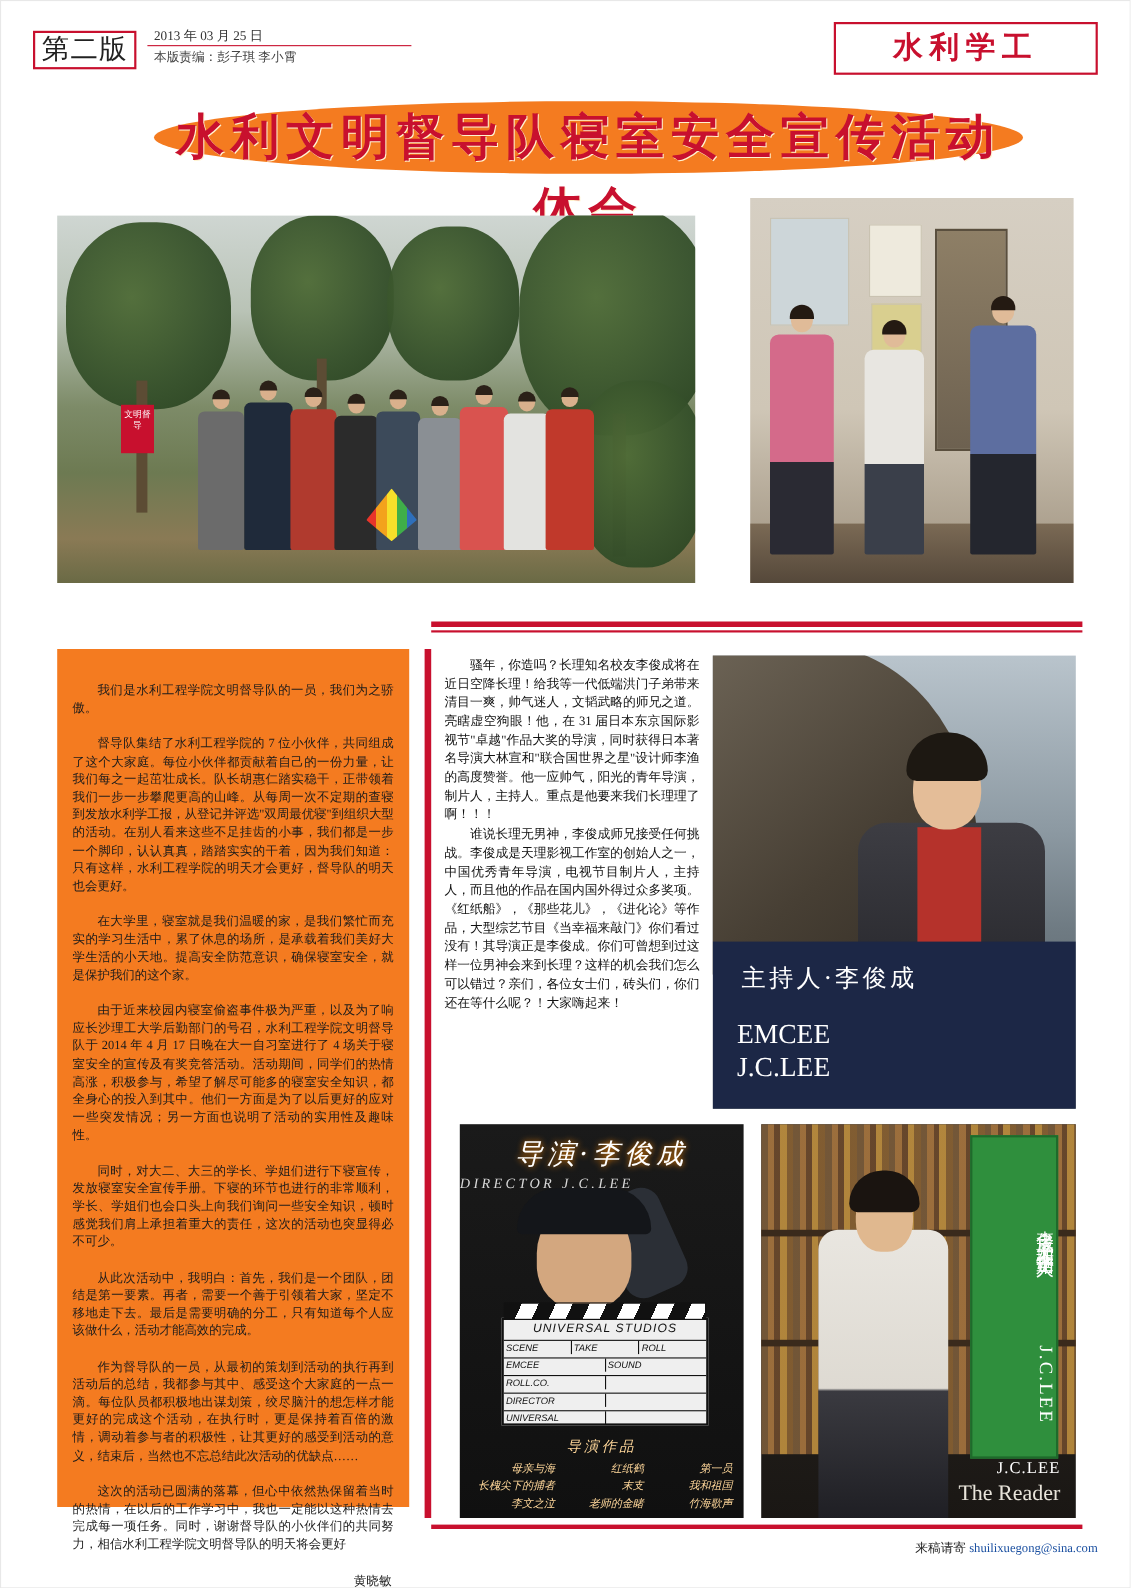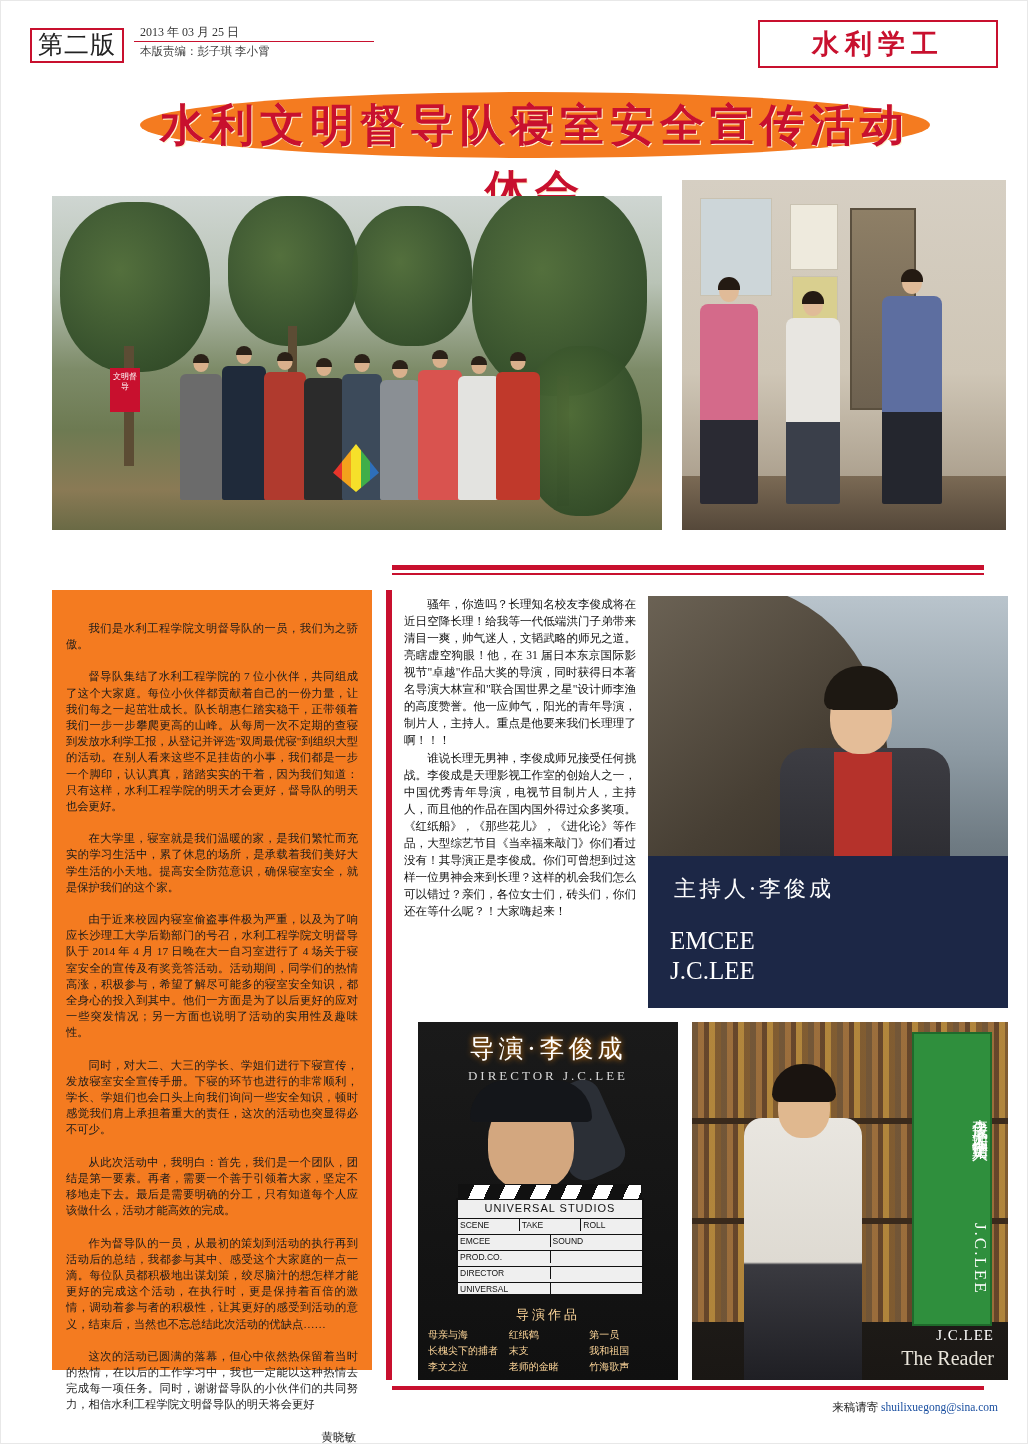--- a/index.html
+++ b/index.html
@@ -99,21 +99,20 @@
     color: #c8102e;
     font-weight: bold;
     font-family: "DejaVu Serif", serif;
     text-shadow: 1px 1px 0 #fff3d0;
   }
 
   
   .photo {
     position: absolute;
     overflow: hidden;
-    padding-left: 30px;
   }
 
   
   #photo-group {
     left: 52px; top: 196px; width: 580px; height: 334px;
     background:
       linear-gradient(180deg,#cfd6d2 0%, #b9c3b6 26%, #7d8b68 52%, #6d7a52 70%, #8a7a55 88%, #6a6a45 100%);
   }
   #photo-group .tree {
     position: absolute;
@@ -294,34 +293,35 @@
     font-family: "DejaVu Serif", serif;
   }
   #photo-emcee .en-name {
     position: absolute; left: 22px; bottom: 22px;
     font-size: 25px; color: #ffffff; line-height: 30px;
     font-family: "Liberation Serif", serif;
   }
 
   #photo-director {
     position: absolute;
-    left: 418px; top: 1022px; width: 230px; height: 358px;
+    left: 418px; top: 1022px; width: 258px; height: 358px;
     background: linear-gradient(180deg,#1a1a1a 0%, #101010 100%);
     overflow: hidden;
     color: #fff;
+    font-style: italic;
   }
   #photo-director .title-cn {
     position: absolute; top: 10px; left: 0; width: 100%;
     text-align: center; font-size: 25px; letter-spacing: 4px;
     color: #ffffff; font-family: "DejaVu Serif", serif;
     text-shadow: 0 0 6px #ff8a00;
   }
   #photo-director .title-en {
     position: absolute; top: 46px; left: 0; width: 100%;
-    text-align: center; font-size: 13px; letter-spacing: 3px;
+    font-size: 13px; letter-spacing: 3px;
     color: #d8d8d8;
   }
   #photo-director .face {
     position: absolute; left: 70px; top: 74px; width: 86px; height: 94px;
     background: #d3a77f; border-radius: 46% 46% 42% 42%;
   }
   #photo-director .hat {
     position: absolute; left: 52px; top: 58px; width: 122px; height: 42px;
     background: #14161a; border-radius: 60px 60px 8px 8px;
   }
@@ -355,21 +355,21 @@
   }
   #photo-director .clapper .row div:last-child { border-right: none; }
   #photo-director .works-title {
     position: absolute; left: 0; top: 284px; width: 100%;
     text-align: center; font-size: 13px; color: #ffd79a; letter-spacing: 3px;
   }
   #photo-director .works {
     position: absolute; left: 10px; top: 306px; width: 238px;
     display: grid; grid-template-columns: repeat(3,1fr);
     gap: 2px 4px;
-    font-size: 10px; color: #ffd79a; text-align: left;
+    font-size: 10px; color: #ffd79a; text-align: right;
   }
 
   #photo-reader {
     position: absolute;
     left: 692px; top: 1022px; width: 286px; height: 358px;
     background: linear-gradient(180deg,#2e2a26 0%, #1a1714 100%);
     overflow: hidden; color: #fff;
   }
   #photo-reader .shelf {
     position: absolute; left: 0; top: 0; width: 100%; height: 300px;
@@ -583,21 +583,21 @@
       <div class="row" style="top:18px;">
         <div>SCENE</div>
         <div>TAKE</div>
         <div>ROLL</div>
       </div>
       <div class="row" style="top:34px;">
         <div>EMCEE</div>
         <div>SOUND</div>
       </div>
       <div class="row" style="top:50px;">
-        <div>PROD.CO.</div>
+        <div>ROLL.CO.</div>
         <div></div>
       </div>
       <div class="row" style="top:66px;">
         <div>DIRECTOR</div>
         <div></div>
       </div>
       <div class="row" style="top:82px;">
         <div>UNIVERSAL</div>
         <div></div>
       </div>

